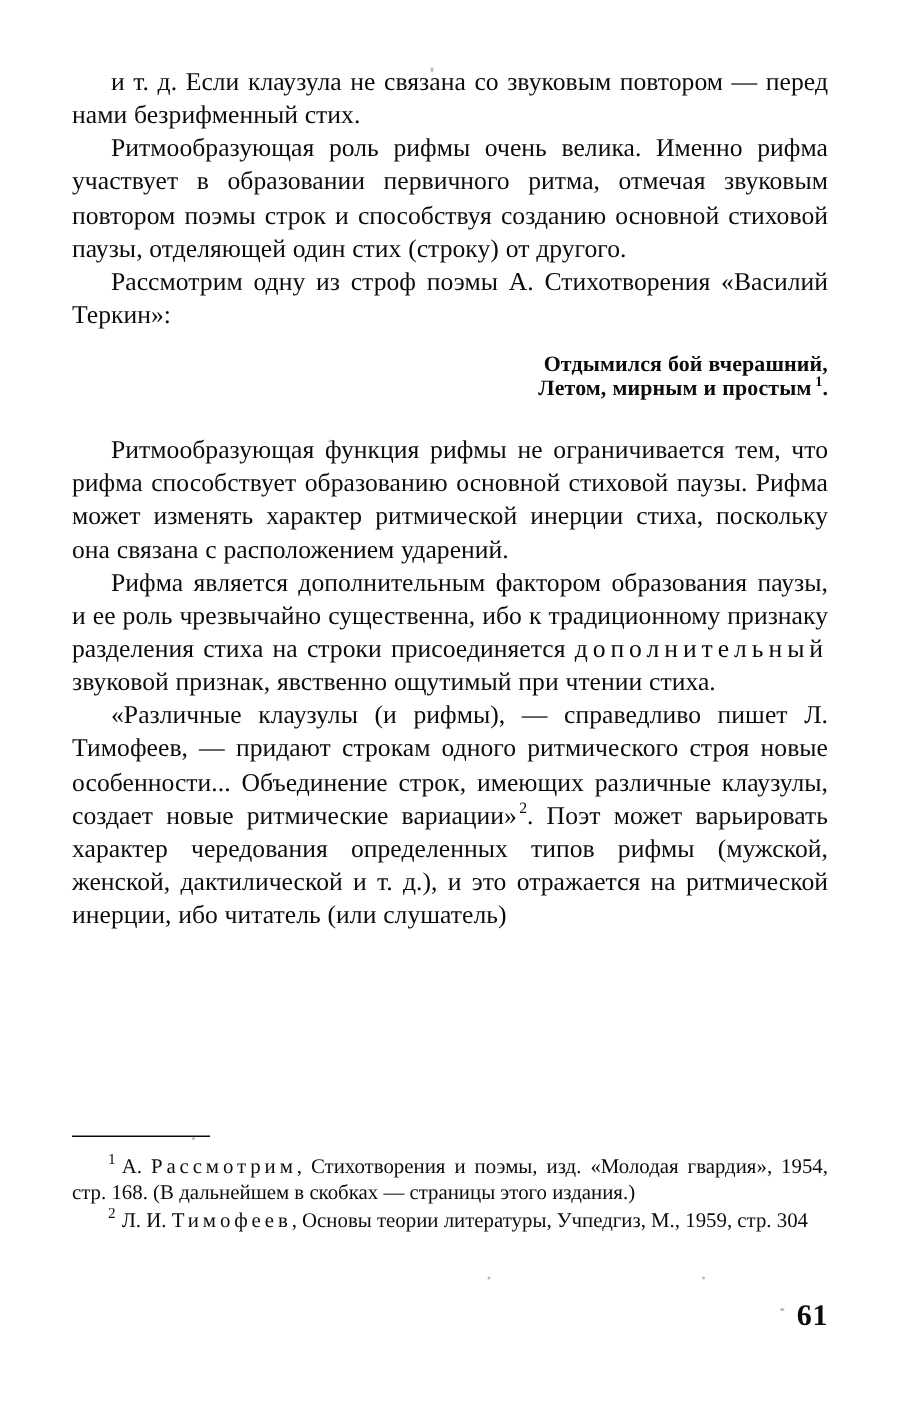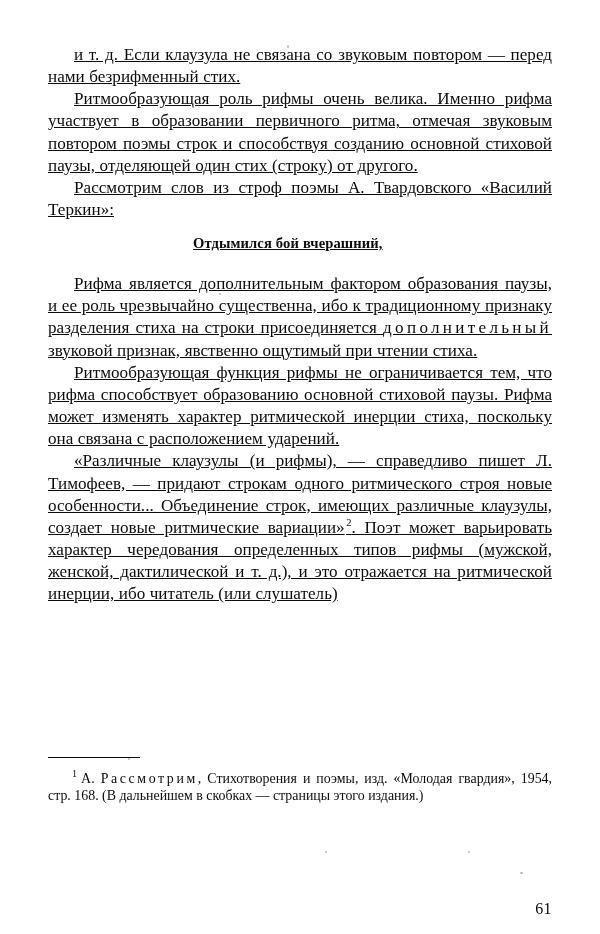--- a/index.html
+++ b/index.html
@@ -24,21 +24,20 @@
   }
 
   
   .body-text {
     font-size: 17.1px;
     line-height: 22.15px;
     text-align: justify;
     text-justify: inter-word;
     letter-spacing: 0.02px;
     word-spacing: 0.2px;
-    text-decoration: underline;
     -webkit-font-smoothing: none;
   }
 
   .para {
     margin: 0;
     text-indent: 26px;
     text-align: justify;
   }
 
   
@@ -58,21 +57,21 @@
     letter-spacing: 0;
   }
 
   
   .verse {
     margin: 0;
     padding: 15px 0 0 145px;
     font-size: 14.6px;
     line-height: 15.9px;
     font-weight: bold;
-    text-align: left;
+    text-align: right;
     letter-spacing: 0.1px;
   }
   .verse .vline {
     display: block;
     white-space: nowrap;
   }
   .verse .fnref {
     font-size: 9.5px;
     vertical-align: 0.6em;
     padding-left: 2.5px;
@@ -112,24 +111,23 @@
     vertical-align: 0.62em;
     line-height: 0;
     padding-right: 4px;
   }
 
   
   .page-number {
     position: absolute;
     right: 48px;
     top: 866px;
-    font-size: 16px;
-    font-weight: normal;
+    font-size: 20px;
+    font-weight: bold;
     letter-spacing: 0.4px;
-    margin-top: 34px;
   }
 
   
   .speck {
     position: absolute;
     background: #b9b9b9;
     border-radius: 50%;
     pointer-events: none;
   }
 </style>
@@ -137,42 +135,44 @@
 <body>
 
 <div class="page">
 
   <div class="body-text">
 
     <p class="para">и т. д. Если клаузула не связана со звуковым повтором — перед нами безрифменный стих.</p>
 
     <p class="para">Ритмообразующая роль рифмы очень велика. Именно рифма участвует в образовании первичного ритма, отмечая звуковым повтором поэмы строк и способствуя созданию основной стиховой паузы, отделяющей один стих (строку) от другого.</p>
 
-    <p class="para">Рассмотрим слов из строф поэмы А. Твардовского «Василий Теркин»:</p>
+    <p class="para">Рассмотрим одну из строф поэмы А. Стихотворения «Василий Теркин»:</p>
 
     <div class="verse">
       <span class="vline">Отдымился бой вчерашний,</span>
+      <span class="vline"><span>Летом, мирным и простым</span><span class="fnref">1</span><span>.</span></span>
     </div>
 
     <div class="gap-after-verse"></div>
 
 
+    <p class="para">Ритмообразующая функция рифмы не ограничивается тем, что рифма способствует образованию основной стиховой паузы. Рифма может изменять характер ритмической инерции стиха, поскольку она связана с расположением ударений.</p>
+
     <p class="para"><span>Рифма является дополнительным фактором образования паузы, и ее роль чрезвычайно существенна, ибо к традиционному признаку разделения стиха на строки присоединяется </span><span class="spaced">дополнительный</span><span> звуковой признак, явственно ощутимый при чтении стиха.</span></p>
-
-    <p class="para">Ритмообразующая функция рифмы не ограничивается тем, что рифма способствует образованию основной стиховой паузы. Рифма может изменять характер ритмической инерции стиха, поскольку она связана с расположением ударений.</p>
 
     <p class="para"><span>«Различные клаузулы (и рифмы), — справедливо пишет Л. Тимофеев, — придают строкам одного ритмического строя новые особенности... Объединение строк, имеющих различные клаузулы, создает новые ритмические вариации»</span><span class="fnref">2</span><span>. Поэт может варьировать характер чередования определенных типов рифмы (мужской, женской, дактилической и т. д.), и это отражается на ритмической инерции, ибо читатель (или слушатель)</span></p>
 
   </div>
 
   <div class="footnotes">
     <hr class="fn-rule">
 
     <p class="fn"><span class="fn-num">1</span><span>А. </span><span class="spaced-sm">Рассмотрим</span><span>, Стихотворения и поэмы, изд. «Молодая гвардия», 1954, стр. 168. (В дальнейшем в скобках — страницы этого издания.)</span></p>
 
+    <p class="fn"><span class="fn-num">2</span><span>Л. И. </span><span class="spaced-sm">Тимофеев</span><span>, Основы теории литературы, Учпедгиз, М., 1959, стр. 304</span></p>
   </div>
 
   <div class="page-number">61</div>
 
   <span class="speck" style="left:287px; top:45px; width:2px; height:3px;"></span>
   <span class="speck" style="left:219px; top:293px; width:2px; height:2px;"></span>
   <span class="speck" style="left:128px; top:758px; width:2px; height:2px;"></span>
   <span class="speck" style="left:325px; top:851px; width:2px; height:2px;"></span>
   <span class="speck" style="left:468px; top:851px; width:2px; height:2px;"></span>
   <span class="speck" style="left:520px; top:872px; width:3px; height:2px;"></span>

